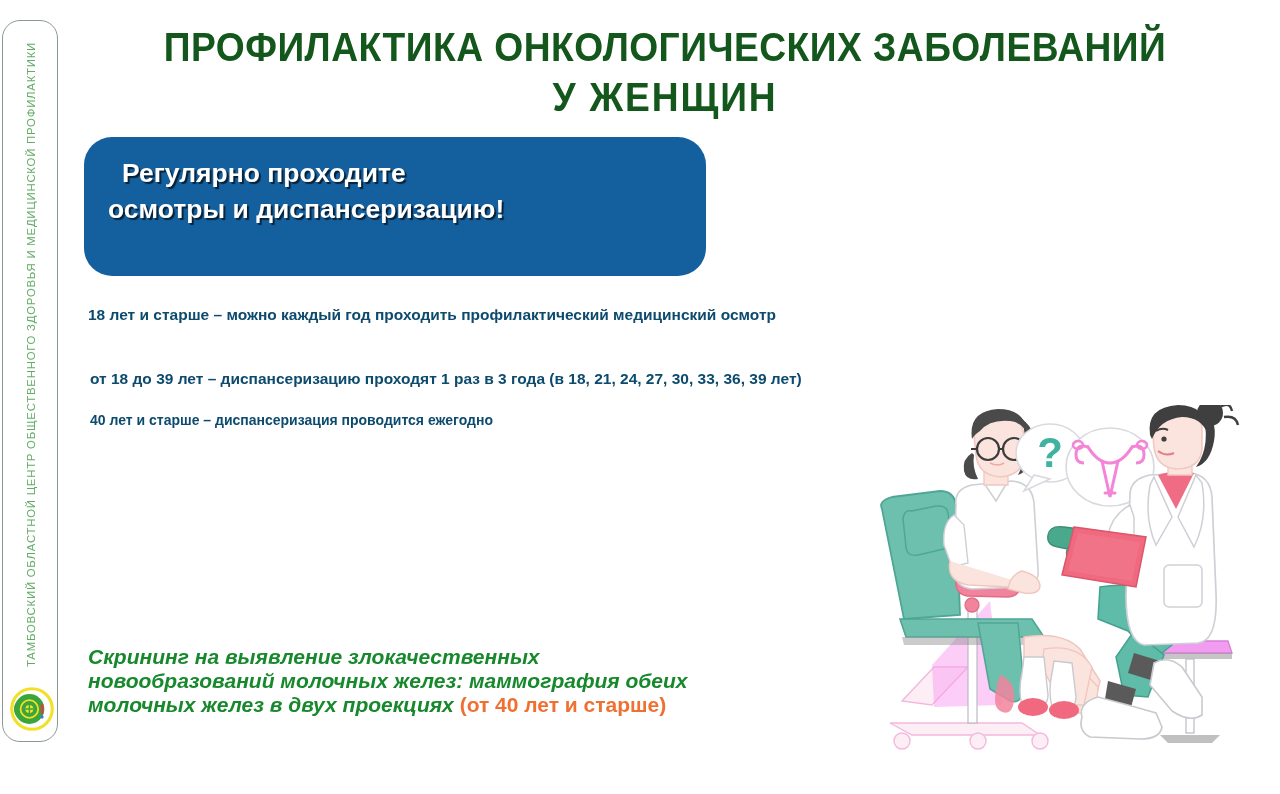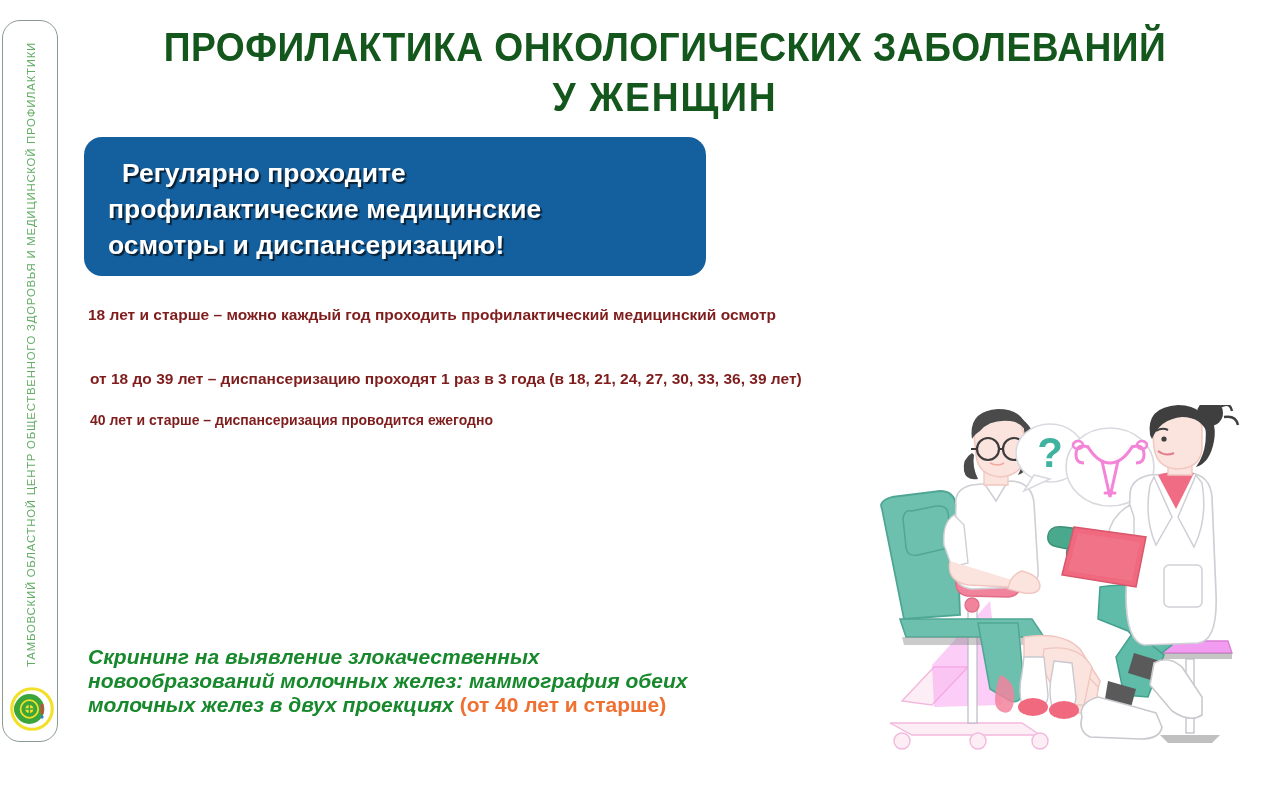--- a/index.html
+++ b/index.html
@@ -77,42 +77,42 @@
   .title .line2 { display: block; letter-spacing: 2px; }
 
   
   .banner {
     position: absolute;
     left: 84px;
     top: 137px;
     width: 622px;
     height: 139px;
     background: #14609f;
-    border-radius: 18px;
+    border-radius: 28px;
   }
   .banner-text {
     position: absolute;
     left: 24px;
     top: 18px;
     width: 580px;
     color: #ffffff;
     font-weight: bold;
     font-size: 26.5px;
     line-height: 36px;
     text-shadow: 2px 2px 1px rgba(0,0,0,0.65);
     font-family: "Liberation Sans", sans-serif;
   }
   .banner-text .b1 { display: block; padding-left: 14px; }
   .banner-text .b2 { display: block; }
   .banner-text .b3 { display: block; }
 
   
   .orange-block {
     position: absolute;
-    color: #7f1d1d;
+    color: #0c4a6e;
     font-weight: bold;
     font-family: "Liberation Sans", sans-serif;
   }
   .o1 { left: 88px; top: 303px; width: 700px; font-size: 15.5px; line-height: 23px; }
   .o2 { left: 90px; top: 367px; width: 880px; font-size: 15.5px; line-height: 23px; }
   .o3 { left: 90px; top: 409px; width: 800px; font-size: 14px; line-height: 23px; }
 
   
   .green-block {
     position: absolute;
@@ -158,21 +158,20 @@
   </div>
 
   <div class="title">
     <span>ПРОФИЛАКТИКА  ОНКОЛОГИЧЕСКИХ  ЗАБОЛЕВАНИЙ</span>
     <span class="line2">У  ЖЕНЩИН</span>
   </div>
 
   <div class="banner">
     <div class="banner-text">
       <span class="b1">Регулярно проходите</span>
-      <span class="b2">профилактические медицинские</span>
       <span class="b3">осмотры и диспансеризацию!</span>
     </div>
   </div>
 
   <div class="orange-block o1">18 лет и старше – можно каждый год проходить профилактический медицинский осмотр</div>
   <div class="orange-block o2">от 18 до 39 лет – диспансеризацию проходят 1 раз в 3 года (в 18, 21, 24, 27, 30, 33, 36, 39 лет)</div>
   <div class="orange-block o3">40 лет и старше – диспансеризация проводится ежегодно</div>
 
 
   <div class="green-block g2">

